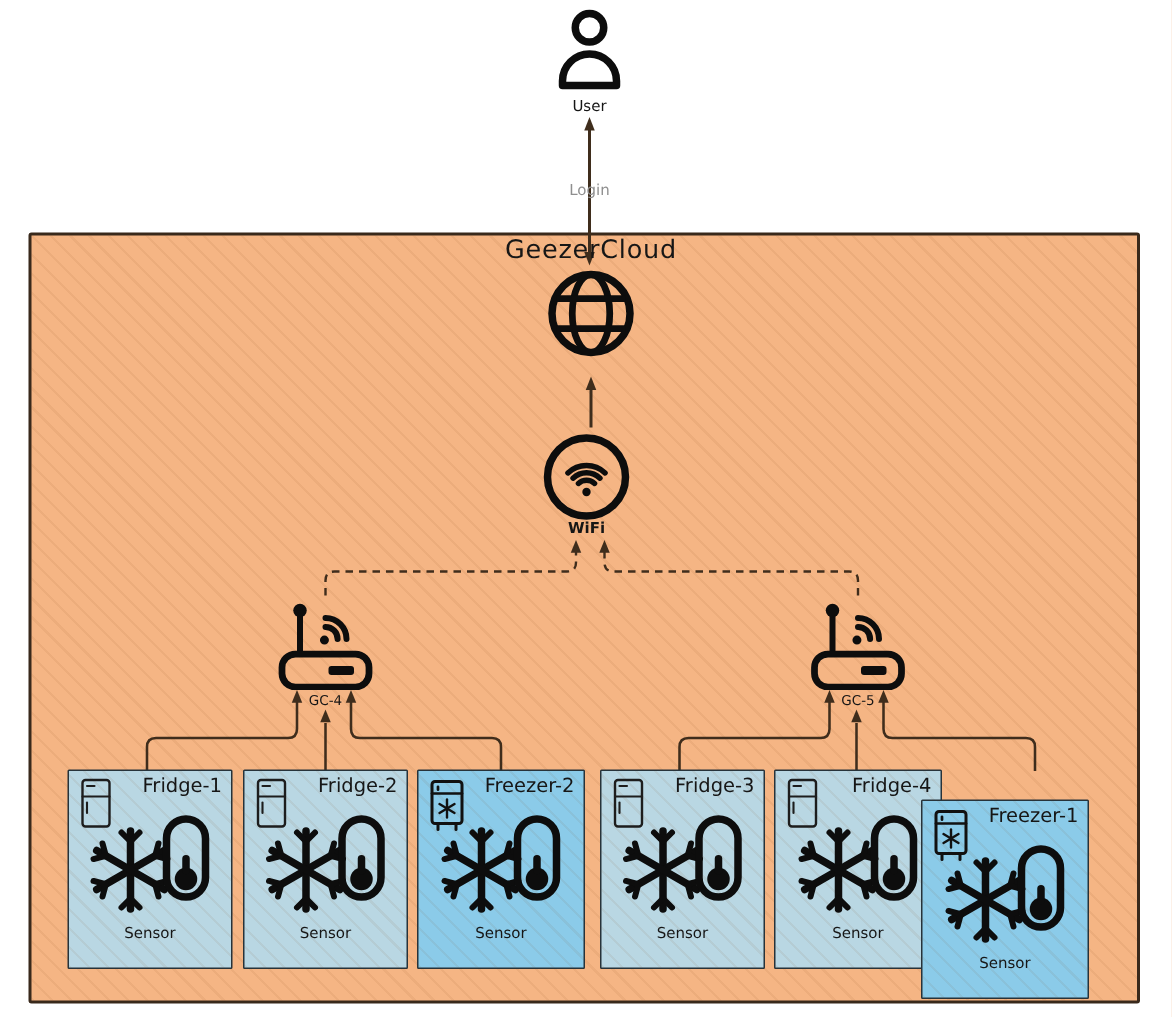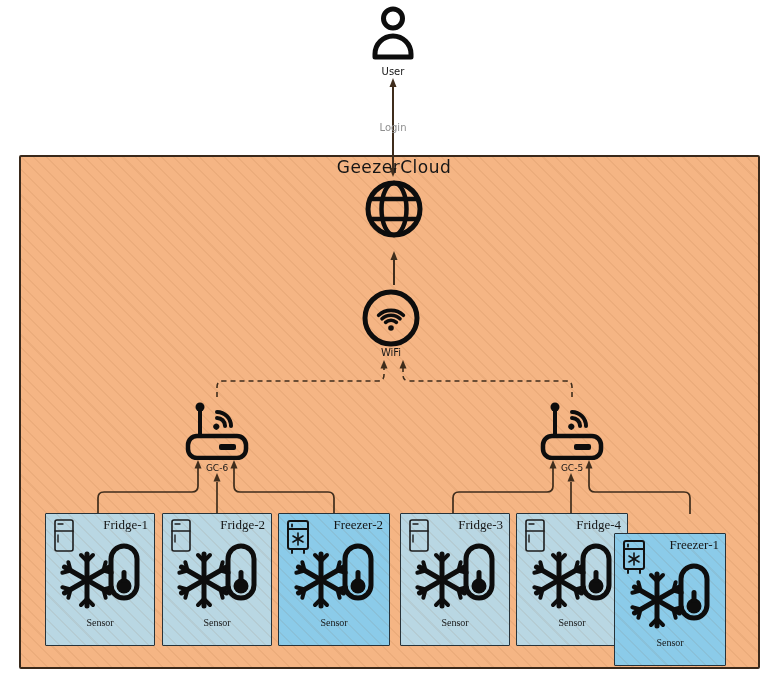--- a/index.html
+++ b/index.html
@@ -18,34 +18,34 @@
     background:repeating-linear-gradient(45deg, rgba(120,60,10,0.07) 0 1.5px, transparent 1.5px 9px);
   }
   
   #connector-layer{left:0;top:0;z-index:3;}
   
   .lbl{position:absolute;text-align:center;white-space:nowrap;z-index:5;}
   #user-label{left:363px;top:66px;width:60px;font-size:10px;}
   #login-label{left:363px;top:122px;width:60px;font-size:10px;color:#8f8f8f;}
   #cloud-title{left:294px;top:157px;width:200px;font-size:17px;letter-spacing:.5px;}
   #cloud-url{left:284px;top:240px;width:220px;font-size:10.5px;}
-  #wifi-label{left:361px;top:347px;width:60px;font-size:10px;}
+  #wifi-label{left:361px;top:347px;width:60px;font-size:10px;font-weight:bold;}
   #gw-left-label{left:192px;top:463px;width:50px;font-size:9px;}
   #gw-right-label{left:547px;top:463px;width:50px;font-size:9px;}
   
   .node{position:absolute;z-index:4;}
   #user-node{left:369px;top:6px;width:48px;height:58px;}
   #globe-node{left:363px;top:178px;width:62px;height:62px;}
   #wifi-node{left:361px;top:288px;width:60px;height:60px;}
   #gw-left-node{left:185px;top:398px;width:64px;height:62px;}
   #gw-right-node{left:540px;top:398px;width:64px;height:62px;}
   
   .appliance-box{
     position:absolute;top:513px;height:133px;z-index:4;
-    border:1.8px solid #27333a;box-sizing:border-box;border-radius:1px;font-family:Liberation Serif, serif;
+    border:1.8px solid #27333a;box-sizing:border-box;border-radius:1px;
   }
   .appliance-box.fridge{background:#b9d7e3;}
   .appliance-box.freezer{background:#8bcbe9;}
   .appliance-label{position:absolute;top:3px;right:6px;font-size:13px;z-index:2;}
   .mini-icon{position:absolute;top:4px;left:5px;z-index:2;}
   .sensor-icon{position:absolute;left:50%;top:26px;transform:translateX(-50%);z-index:2;}
   .sensor-label{position:absolute;left:0;right:0;top:103px;text-align:center;font-size:10px;z-index:2;}
   #box-0{left:45px;width:110px;}
   #box-1{left:162px;width:110px;}
   #box-2{left:278px;width:112px;padding-left:32px;}
@@ -186,21 +186,21 @@
         <use href="#sym-wifi"></use>
       </svg>
   </div>
   <div id="wifi-label" class="lbl">WiFi</div>
 
   <div id="gw-left-node" class="node">
     <svg width="64" height="62">
         <use href="#sym-router"></use>
       </svg>
   </div>
-  <div id="gw-left-label" class="lbl">GC-6</div>
+  <div id="gw-left-label" class="lbl">GC-4</div>
   <div id="gw-right-node" class="node">
     <svg width="64" height="62">
         <use href="#sym-router"></use>
       </svg>
   </div>
   <div id="gw-right-label" class="lbl">GC-5</div>
 
   <div id="box-0" class="appliance-box fridge">
     <div class="hachure"></div>
     <span class="mini-icon">

